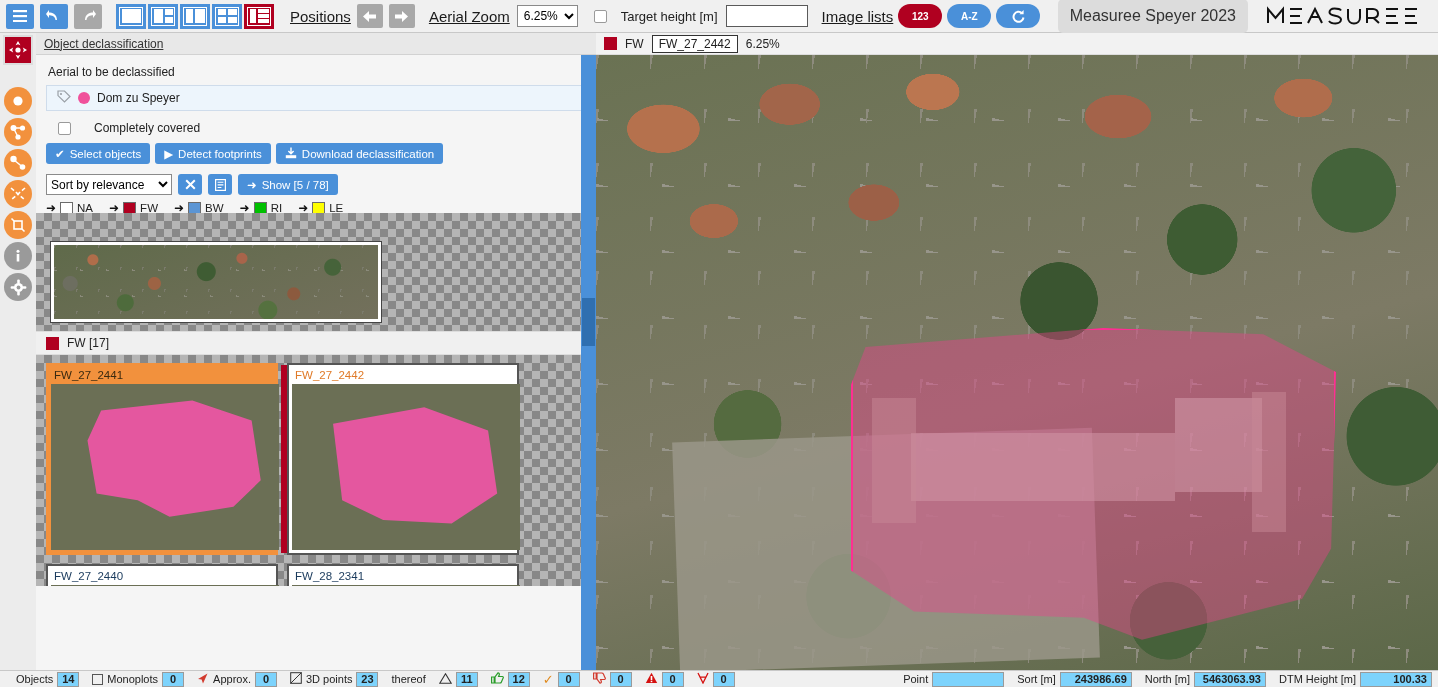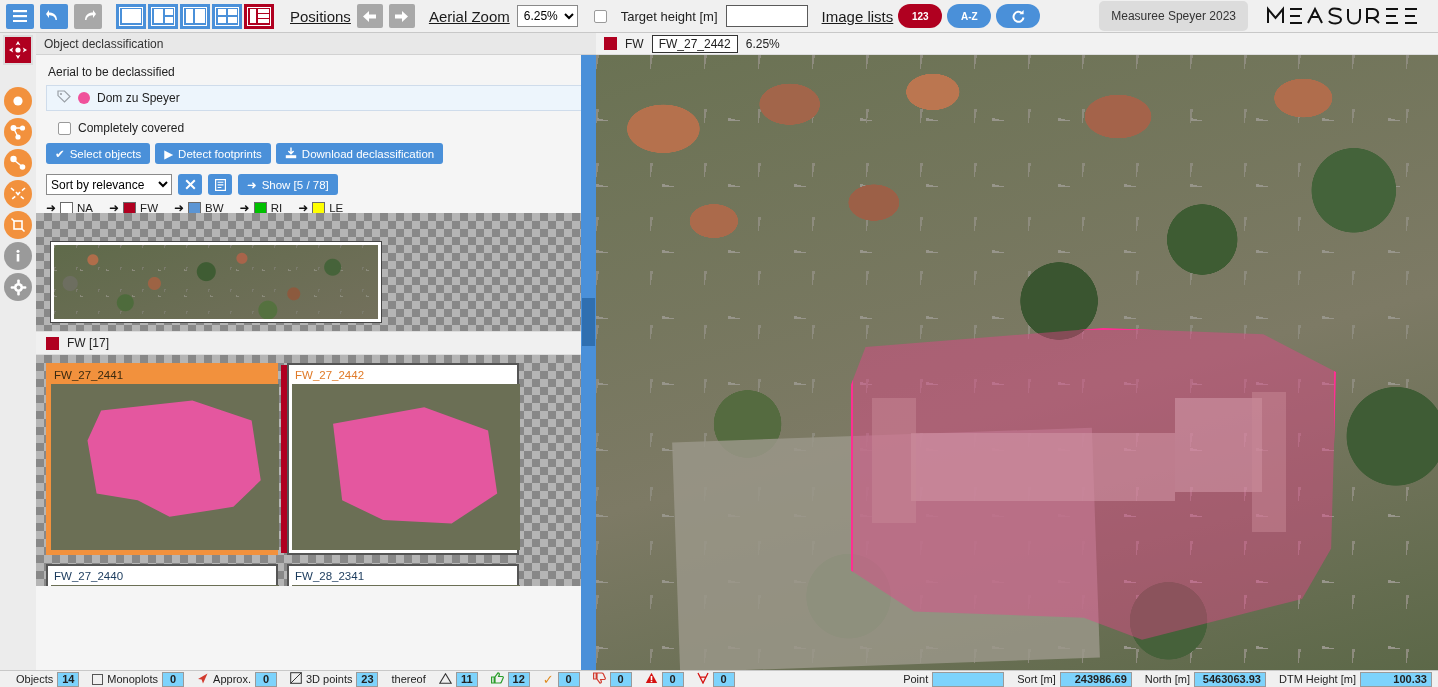--- a/index.html
+++ b/index.html
@@ -51,21 +51,21 @@
   .chk { width: 13px; height: 13px; border: 1px solid #9a9a9a; background: #fff; display: inline-block; vertical-align: -2px; border-radius: 2px;}
   .tb-check { margin-left: 16px; display: flex; align-items: center; gap: 14px; font-size: 13px; cursor: pointer; }
   .tb-input { margin-left: 8px; width: 82px; height: 22px; border: 1px solid #5a5a5a; background: #fff; }
   .sq-btn { width: 44px; height: 24px; margin-left: 5px; border: none; border-radius: 12px;
             display: flex; align-items: center; justify-content: center; cursor: pointer;
             color: #fff; font-weight: bold; font-size: 10px; }
   .sq-red { background: #b00020; }
   .sq-blue { background: #4a90d9; }
   #project-chip {
     margin-left: auto; background: #dcdcdc; border-radius: 5px;
-    padding: 8px 12px; font-size: 12px; color: #333; white-space: nowrap;
+    padding: 8px 12px; font-size: 16px; color: #333; white-space: nowrap;
   }
   #logo { margin-left: 18px; margin-right: 12px; display: flex; align-items: center; }
 
   
   #rail {
     position: absolute; left: 0; top: 33px; width: 36px; height: 637px;
     background: #ececec;
   }
   .rail-top {
     width: 30px; height: 30px; margin: 2px auto 0; background: #b00020;
@@ -80,32 +80,32 @@
   }
   .rail-ico.grey { background: #9a9a9a; }
 
   
   #left-panel {
     position: absolute; left: 36px; top: 33px; width: 560px; height: 637px;
     background: #f5f5f5; overflow: hidden;
   }
   #panel-title {
     height: 22px; background: #e8e8e8; border-bottom: 1px solid #d2d2d2;
-    display: flex; align-items: center; padding-left: 8px; font-size: 12px; color: #333;
+    display: flex; align-items: center; padding-left: 8px; font-size: 12px; color: #333; text-decoration: underline;
   }
   #panel-body { padding: 8px 10px 0 10px; background: #f5f5f5; }
   .section-label { font-size: 12px; color: #222; margin: 2px 0 6px 2px; }
   .obj-list {
     background: #edf5fc; border: 1px solid #cfdceb; height: 26px;
     display: flex; align-items: center; padding-left: 10px; gap: 7px;
   }
   .tag-ico { color: #9aa0a6; font-size: 13px; }
   .dot-pink { width: 12px; height: 12px; border-radius: 50%; background: #f0519b; display: inline-block; }
   .obj-name { font-size: 12px; color: #222; }
-  .cover-row { display: flex; align-items: center; gap: 7px; margin: 10px 0 8px 12px; cursor: pointer; }
+  .cover-row { display: flex; align-items: center; gap: 23px; margin: 10px 0 8px 12px; cursor: pointer; }
   .btn-row { display: flex; gap: 5px; margin-bottom: 10px; }
   .blue-btn {
     background: #4a90d9; color: #fff; border: none; border-radius: 3px;
     height: 21px; padding: 0 9px; font-size: 11.5px; cursor: pointer;
     display: flex; align-items: center; gap: 5px;
     font-family: "Liberation Sans", sans-serif;
   }
   .sort-row { display: flex; align-items: center; gap: 6px; margin-bottom: 6px; }
   select.sort-select {
     height: 21px; width: 126px; font-size: 12px; border: 1px solid #8a8a8a;

